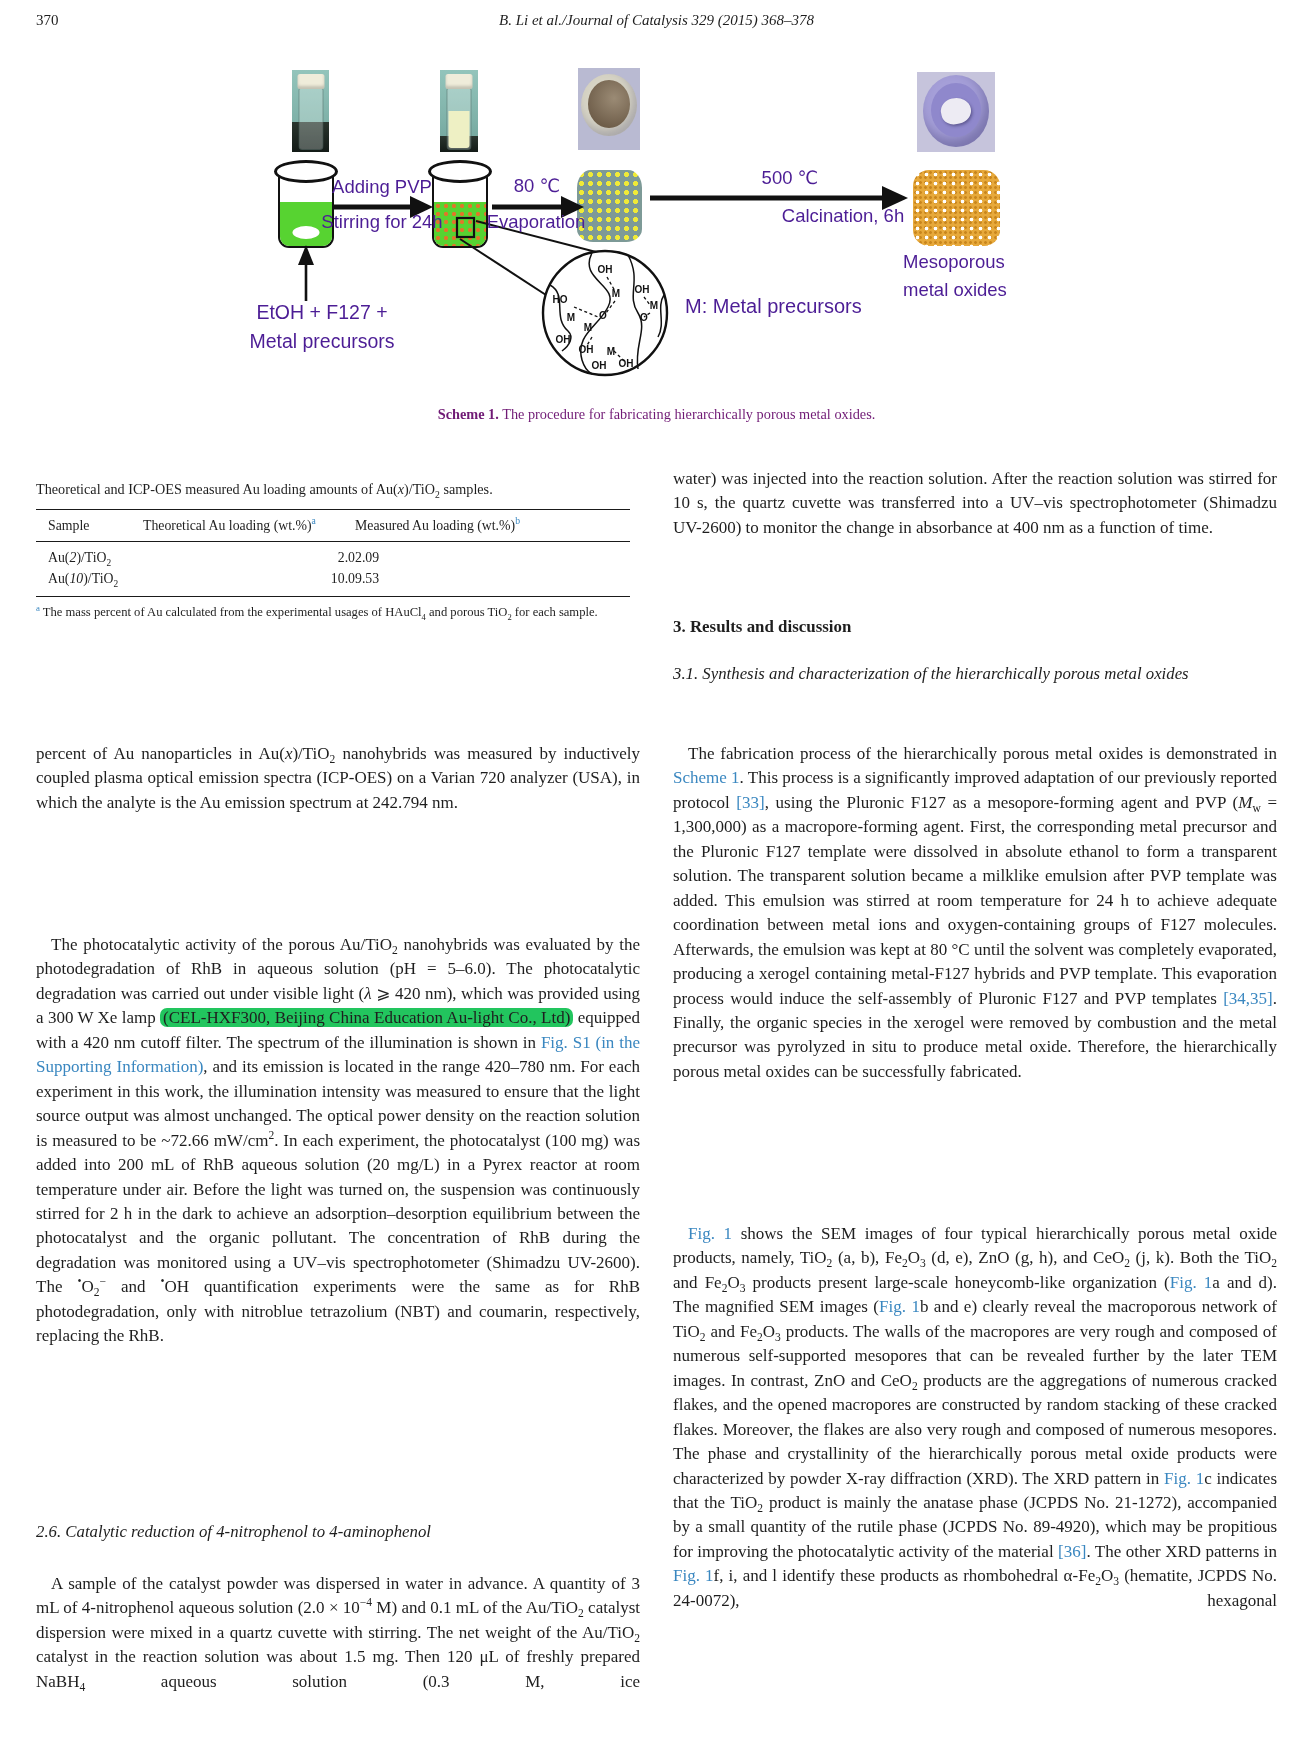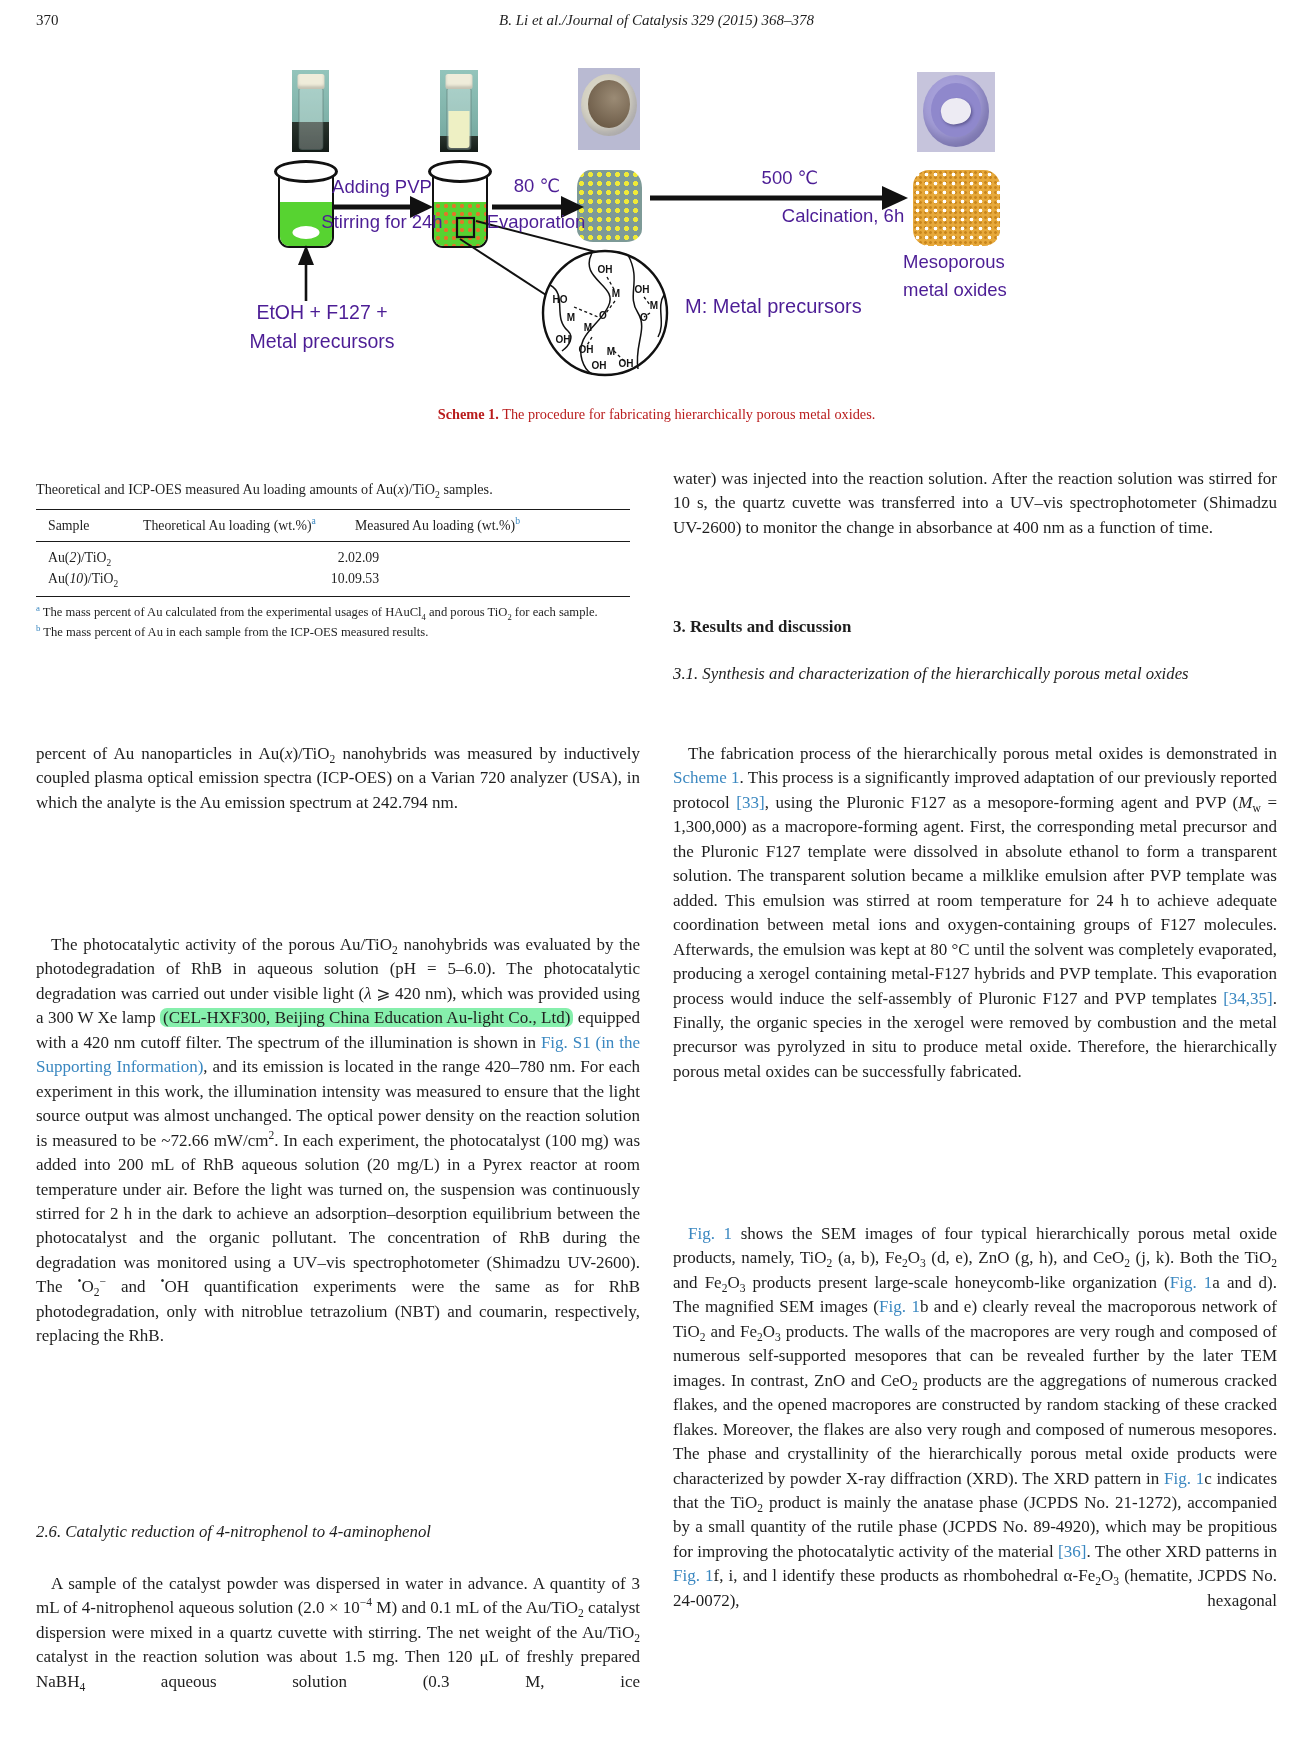--- a/index.html
+++ b/index.html
@@ -42,21 +42,21 @@
     background-size:9px 9px;
     border-radius:14px 14px 16px 16px / 18px 18px 13px 13px; }
   .blob-oxide { background-color:#e7a93b;
     background-image:radial-gradient(circle, #ffffff 1.7px, rgba(0,0,0,0) 2.1px),
                      radial-gradient(circle, #c9861d 1.2px, rgba(0,0,0,0) 1.6px);
     background-size:9px 9px, 5px 5px;
     border-radius:16px; }
   #scheme-svg { position:absolute; left:0; top:0; z-index:2; }
   .mol-label { font-family:"Liberation Sans","DejaVu Sans",sans-serif; font-size:10px; font-weight:bold; fill:#111; text-anchor:middle; }
   
-  #scheme-caption { position:absolute; left:36px; top:406px; width:1241px; text-align:center; font-size:14.3px; color:#b91c1c; }
+  #scheme-caption { position:absolute; left:36px; top:406px; width:1241px; text-align:center; font-size:14.3px; color:#701a75; }
   
   #table2 { position:absolute; left:36px; top:474px; width:594px; font-size:13.8px; color:#1e1e1e; }
   .t2-label { font-weight:bold; font-size:14.8px; }
   .t2-caption { margin-top:7px; font-size:14.2px; }
   #table2 table { width:100%; border-collapse:collapse; margin-top:11px; font-size:13.8px;
     border-top:1.6px solid #1a1a1a; border-bottom:1.6px solid #1a1a1a; }
   #table2 th { text-align:left; font-weight:normal; padding:8px 0 7px 0; border-bottom:1.1px solid #1a1a1a; }
   #table2 td { padding:2.6px 0; }
   #table2 tr.first td { padding-top:8px; }
   #table2 tr.last td { padding-bottom:9px; }
@@ -68,21 +68,21 @@
   sup.fn { color:#3a87c0; font-size:70%; line-height:0; }
   
   .col { position:absolute; width:604px; }
   .para { font-size:17px; line-height:24.45px; text-align:justify; hyphens:auto; -webkit-hyphens:auto; }
   .para.indent { text-indent:15px; }
   .para.cont-next { text-align-last:justify; }
   .subhead { font-size:16.8px; font-style:italic; line-height:23px; }
   .bighead { font-size:16.9px; font-weight:bold; }
   sub, sup { font-size:68%; line-height:0; }
   .lnk { color:#3a87c0; }
-  .hl { background:#86efac; border-radius:7px; padding:0 3px; -webkit-box-decoration-break:clone; box-decoration-break:clone; }
+  .hl { background:#22c55e; border-radius:7px; padding:0 3px; -webkit-box-decoration-break:clone; box-decoration-break:clone; }
 </style>
 </head>
 <body>
 
 <div id="page">
 
   <div class="runhead-num">370</div>
   <div class="runhead-title">B. Li et al./Journal of Catalysis 329 (2015) 368–378</div>
 
   <div id="scheme">
@@ -217,21 +217,20 @@
           <td class="c3">2.09</td>
         </tr>
         <tr class="last">
           <td class="c1">Au(<i>10</i>)/TiO<sub>2</sub></td>
           <td class="c2">10.0</td>
           <td class="c3">9.53</td>
         </tr>
       </tbody>
     </table>
     <div class="t2-fn"><sup class="fn">a</sup> <span>The mass percent of Au calculated from the experimental usages of HAuCl<sub>4</sub> and porous TiO<sub>2</sub> for each sample.</span></div>
-    <div class="t2-fn"><sup class="fn">b</sup> <span>The mass percent of Au in each sample from the ICP-OES measured results.</span></div>
   </div>
 
   <div class="col" style="left:36px; top:742px;">
     <div class="para">percent of Au nanoparticles in Au(<i>x</i>)/TiO<sub>2</sub> nanohybrids was measured by inductively coupled plasma optical emission spectra (ICP-OES) on a Varian 720 analyzer (USA), in which the analyte is the Au emission spectrum at 242.794 nm.</div>
   </div>
   <div class="col" style="left:36px; top:933px;">
     <div class="para indent">The photocatalytic activity of the porous Au/TiO<sub>2</sub> nanohybrids was evaluated by the photodegradation of RhB in aqueous solution (pH = 5–6.0). The photocatalytic degradation was carried out under visible light (<i>λ</i> ⩾ 420 nm), which was provided using a 300 W Xe lamp <span class="hl">(CEL-HXF300, Beijing China Education Au-light Co., Ltd)</span> equipped with a 420 nm cutoff filter. The spectrum of the illumination is shown in <span class="lnk">Fig. S1 (in the Supporting Information)</span>, and its emission is located in the range 420–780 nm. For each experiment in this work, the illumination intensity was measured to ensure that the light source output was almost unchanged. The optical power density on the reaction solution is measured to be ~72.66 mW/cm<sup>2</sup>. In each experiment, the photocatalyst (100 mg) was added into 200 mL of RhB aqueous solution (20 mg/L) in a Pyrex reactor at room temperature under air. Before the light was turned on, the suspension was continuously stirred for 2 h in the dark to achieve an adsorption–desorption equilibrium between the photocatalyst and the organic pollutant. The concentration of RhB during the degradation was monitored using a UV–vis spectrophotometer (Shimadzu UV-2600). The <sup>•</sup>O<sub>2</sub><sup>−</sup> and <sup>•</sup>OH quantification experiments were the same as for RhB photodegradation, only with nitroblue tetrazolium (NBT) and coumarin, respectively, replacing the RhB.</div>
   </div>
   <div class="col" style="left:36px; top:1520px;">
     <div class="subhead">2.6. Catalytic reduction of 4-nitrophenol to 4-aminophenol</div>

